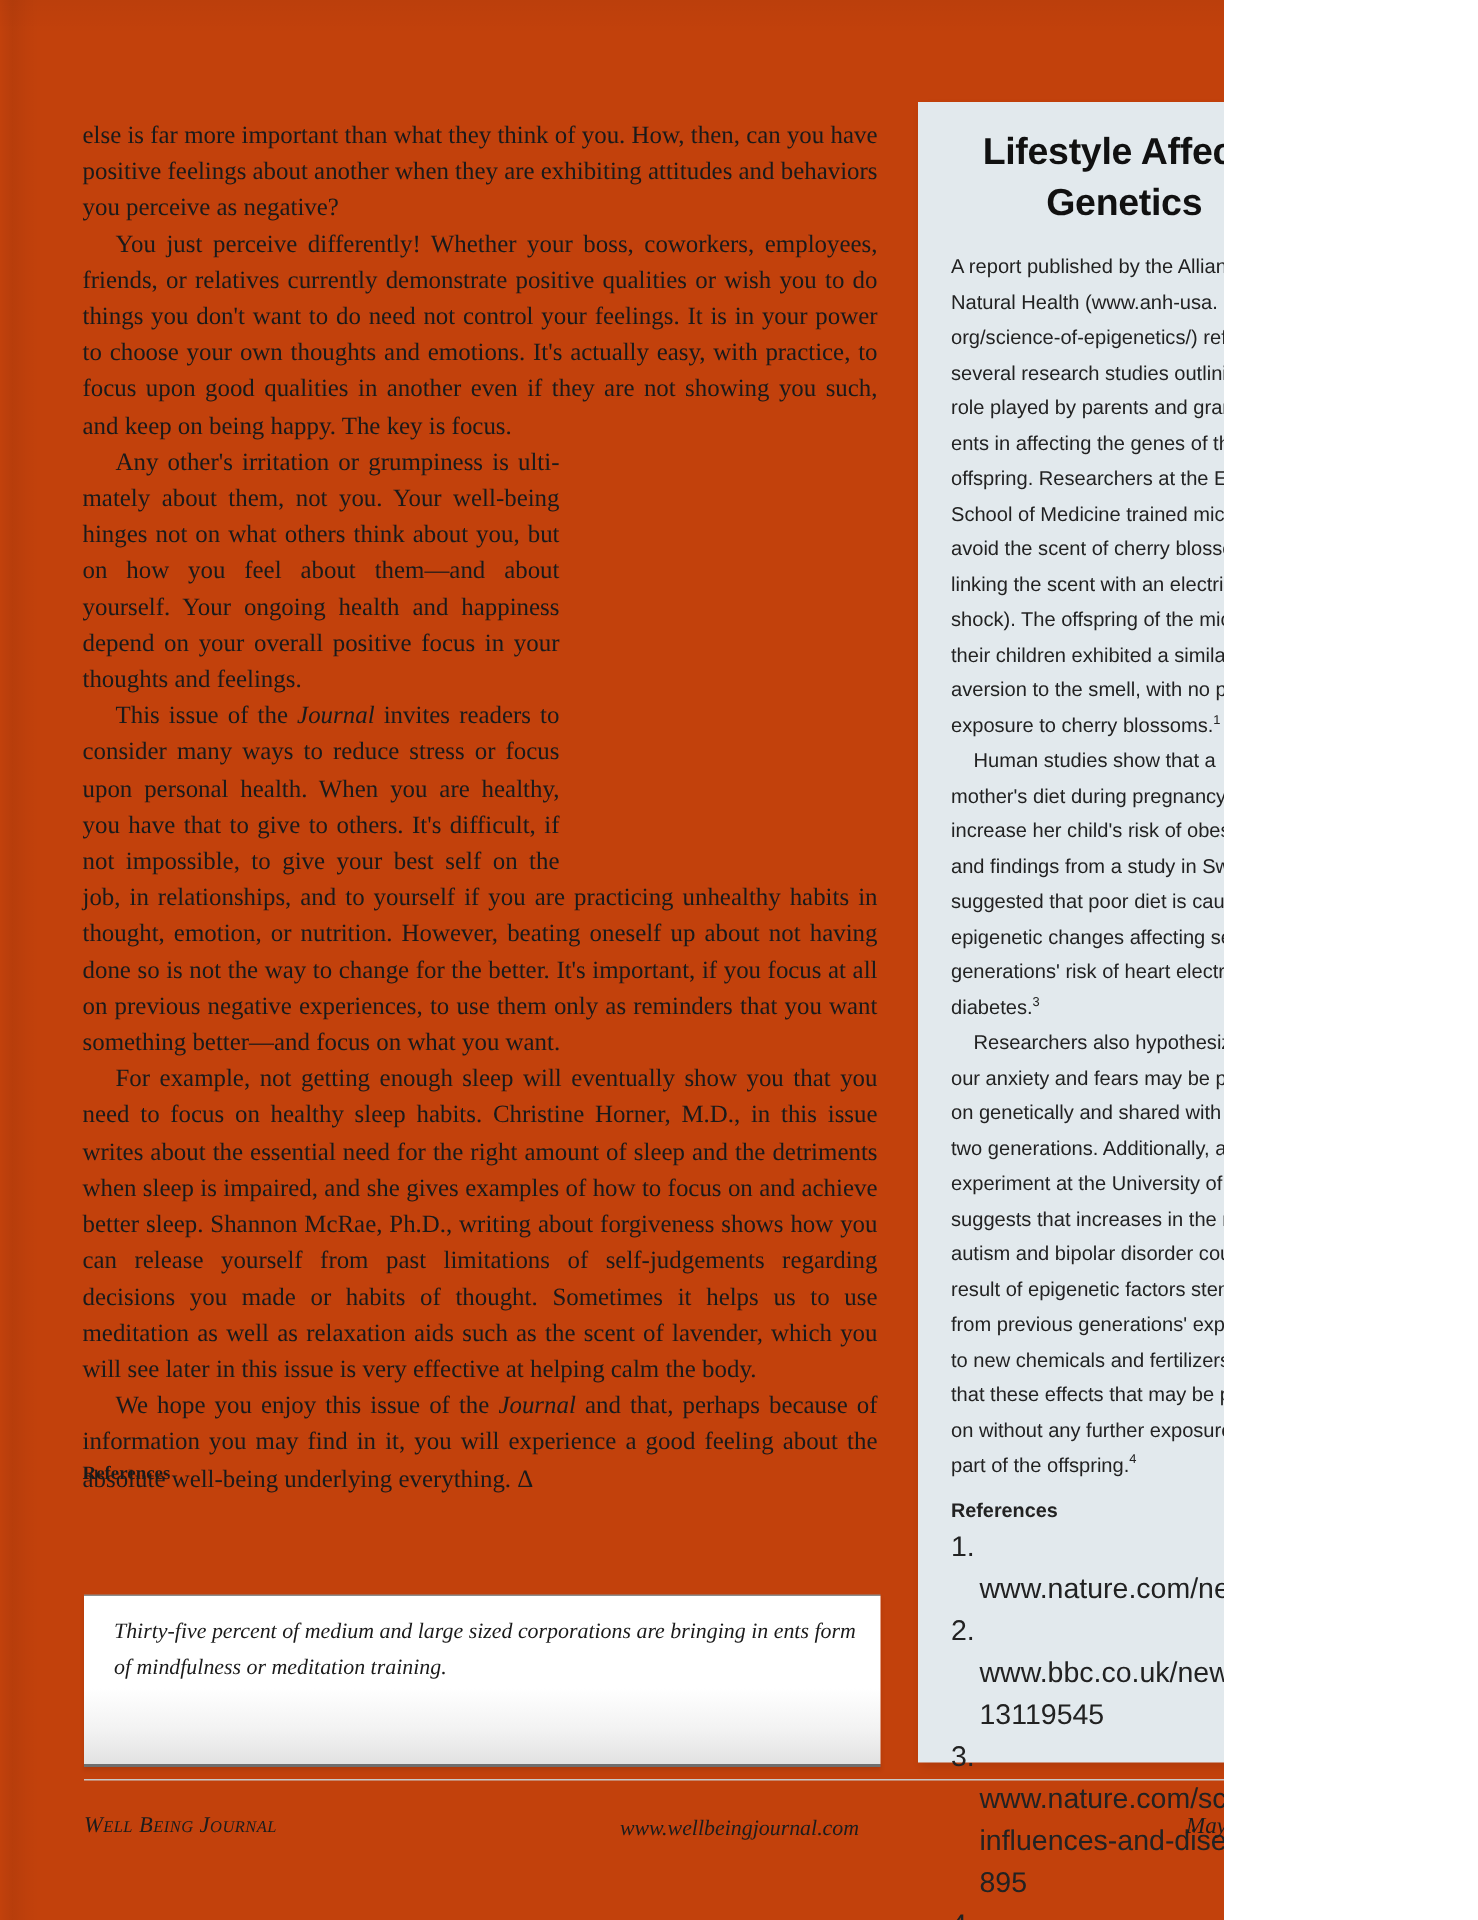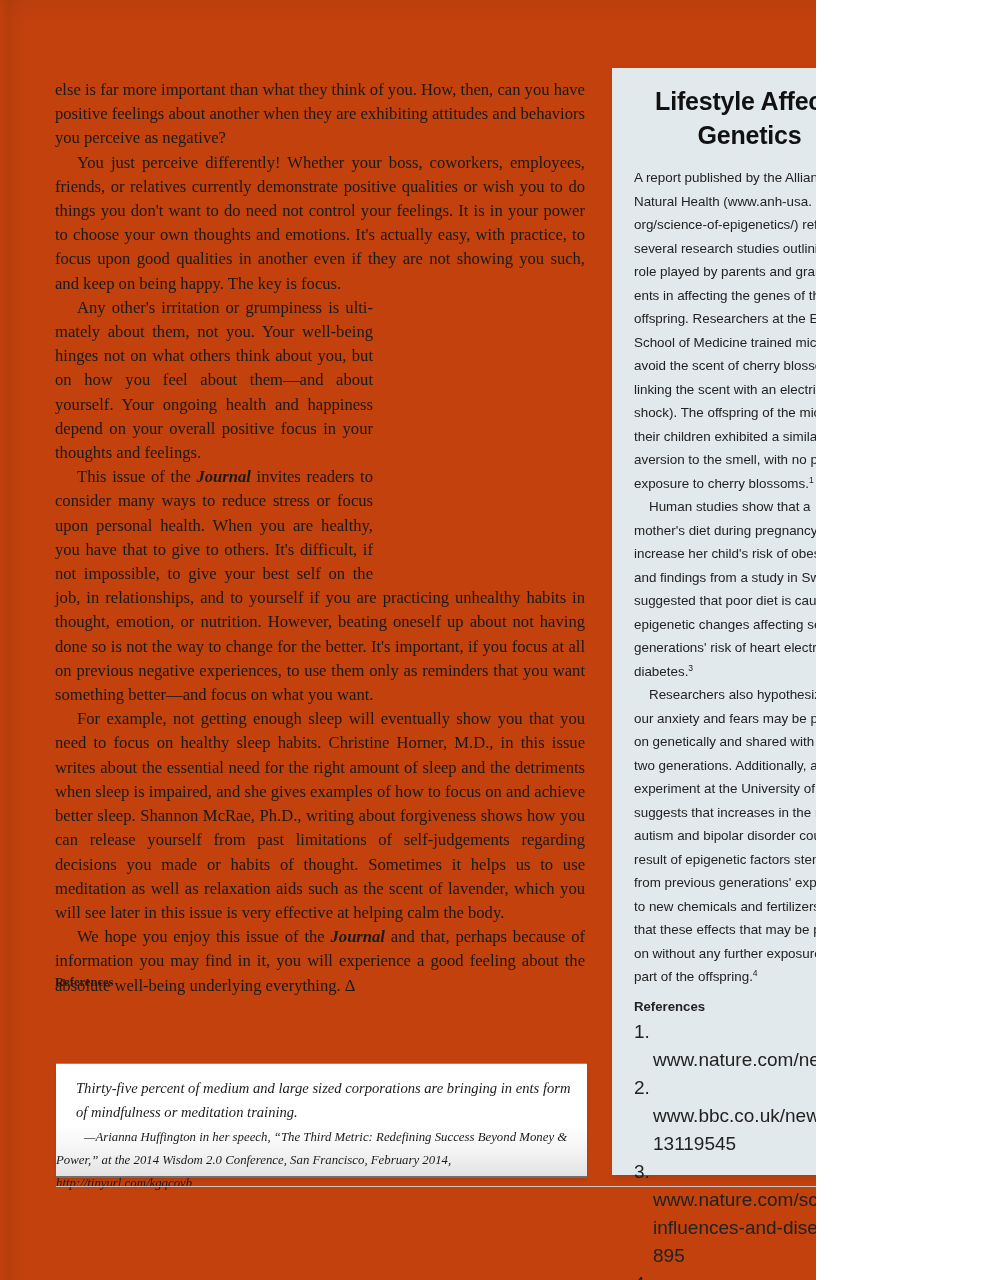--- a/index.html
+++ b/index.html
@@ -42,21 +42,21 @@
   }
   #main-column p {
     margin: 0;
     font-size: 16.6px;
     line-height: 24.2px;
     text-align: justify;
     text-indent: 22px;
     hyphens: manual;
   }
   #main-column p.noindent { text-indent: 0; }
-  #main-column i, #main-column em { font-style: italic; font-weight: bold; }
+  #main-column i, #main-column em { font-style: italic; }
 
   
   #quote-float {
     float: right;
     width: 212px;
     height: 287px;
     shape-outside: content-box;
     margin: 0;
     padding: 0;
   }
@@ -253,24 +253,20 @@
     </p>
   </div>
 
 
   <div id="main-references">
     <div class="ref-head">References</div>
   </div>
 
   <div id="callout-box">
     <div class="cq-body">Thirty-five percent of medium and large sized corporations are bringing in ents form of mindfulness or meditation training.</div>
-    <div class="cq-attrib">
-      <span>—Arianna Huffington in her speech, “The Third Metric: Redefining Success Beyond Money &amp;</span>
-      <span class="cont">Power,” at the 2014 Wisdom 2.0 Conference, San Francisco, February 2014, http://tinyurl.com/kgqcovb</span>
-    </div>
   </div>
 
   <div id="sidebar">
     <div class="sb-inner">
 
       <h2>Lifestyle Affects Genetics</h2>
 
       <p>
         <span>A report published by the Alliance for Natural Health (www.anh-usa. org/science-of-epigenetics/) refers to several research studies outlining the role played by parents and grandpar­ents in affecting the genes of their offspring. Researchers at the Emory School of Medicine trained mice to avoid the scent of cherry blossoms (by linking the scent with an electric shock). The offspring of the mice and their children exhibited a similar aversion to the smell, with no prior exposure to cherry blossoms.</span><sup>1</sup>
       </p>
@@ -299,14 +295,20 @@
       </div>
       <div class="sb-ref-item">
         <span>4.</span>
         <span>www.utexas.edu/news/2012/05/22/environmental_contaminants/</span>
       </div>
 
     </div>
   </div>
 
   <div id="footer-rule"></div>
+  <div id="footer">
+    <div class="f-left">Well Being Journal</div>
+    <div class="f-center">www.wellbeingjournal.com</div>
+    <div class="f-right">May/June 2014</div>
+    <div class="f-page">3</div>
+  </div>
 
 </div>
 
 </body></html>

